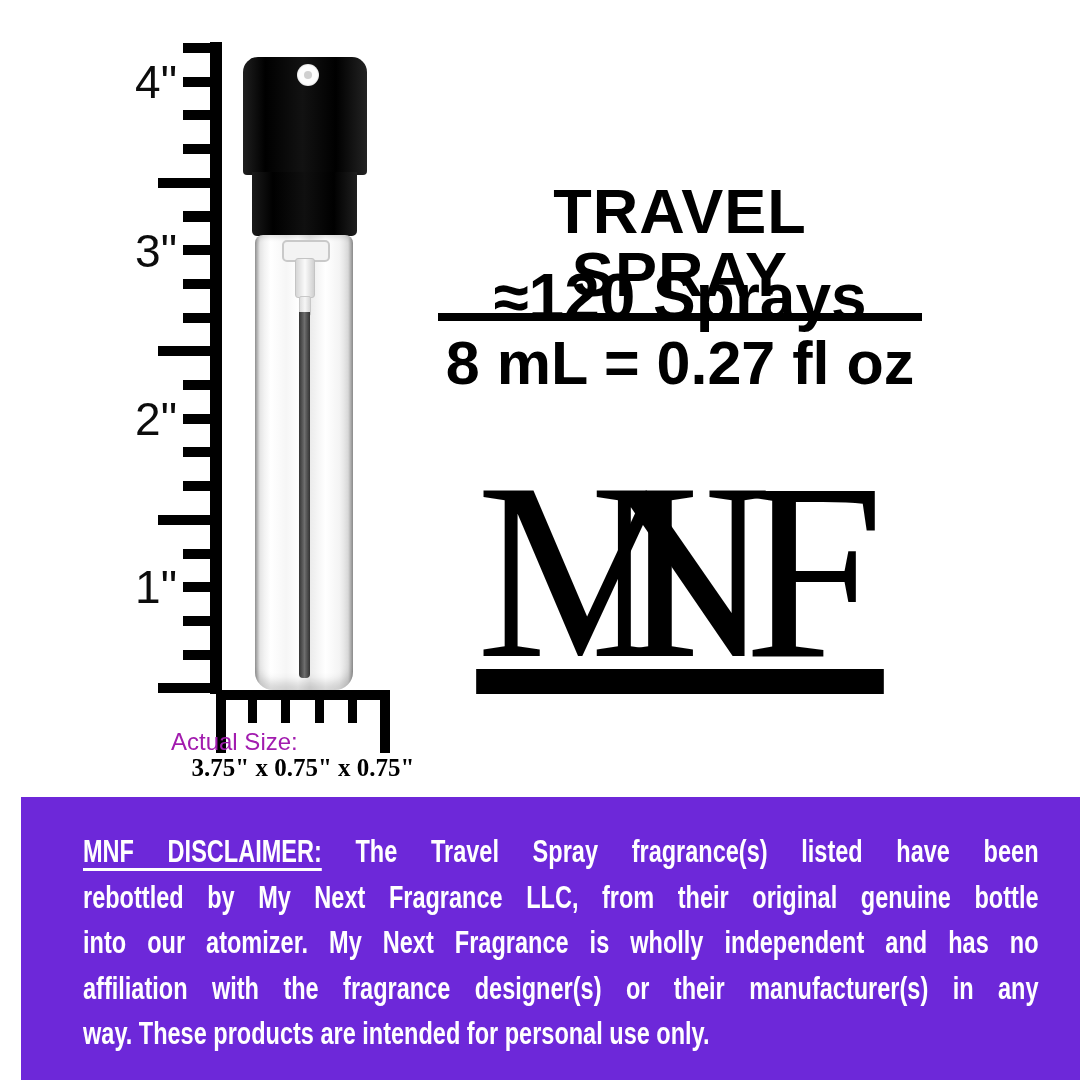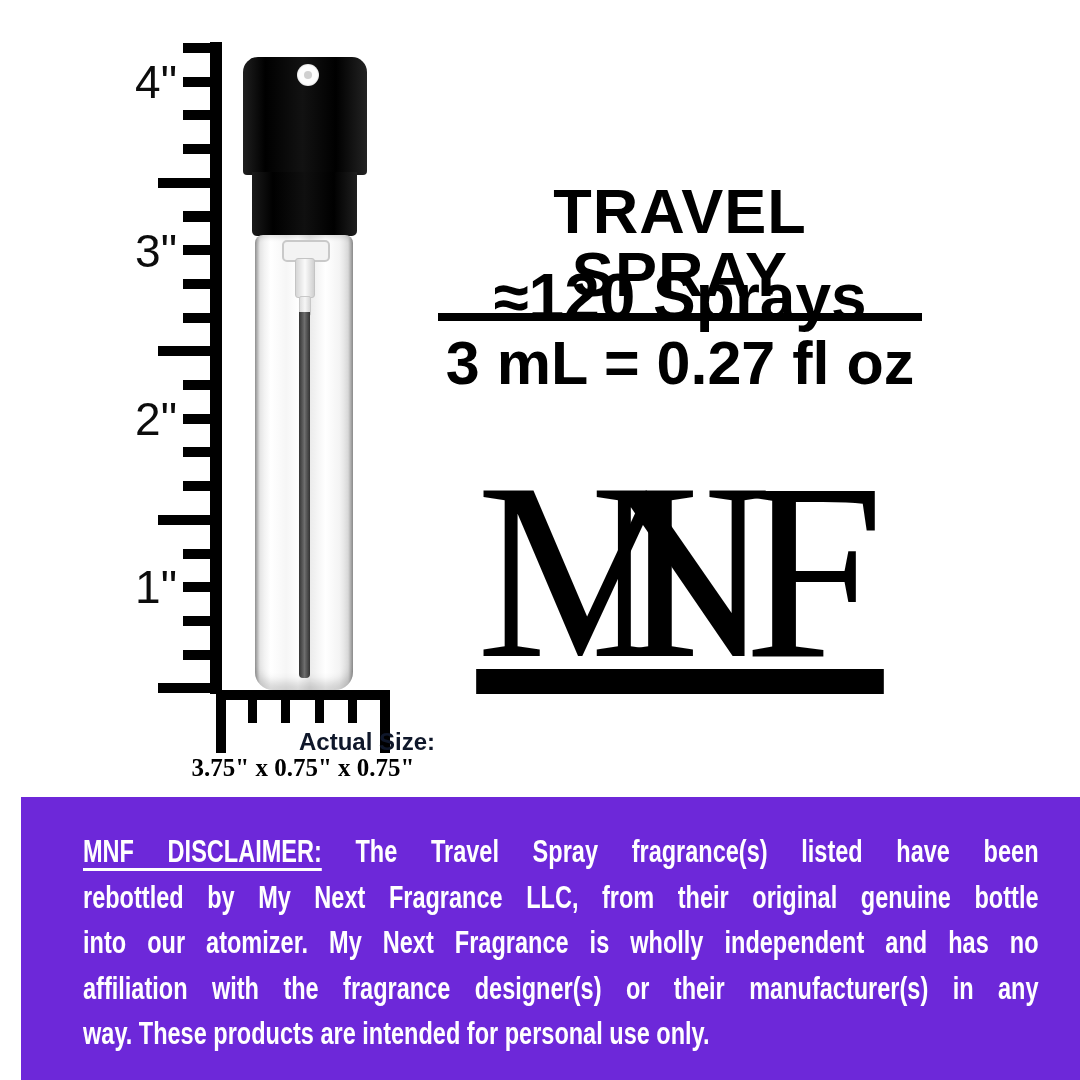--- a/index.html
+++ b/index.html
@@ -34,22 +34,22 @@
               background:linear-gradient(to right,#d6d6d6,#fafafa,#d0d0d0);border:1px solid #c4c4c4;border-radius:3px;}
   .valve-tip{position:absolute;left:299px;top:296px;width:10px;height:18px;
              background:linear-gradient(to right,#dddddd,#f6f6f6,#d6d6d6);border:1px solid #c8c8c8;border-radius:2px;}
   .diptube{position:absolute;left:299px;top:312px;width:11px;height:366px;
            background:linear-gradient(to right,#343434,#6e6e6e 50%,#323232);border-radius:0 0 4px 4px;}
 
   
   .hr-bar{position:absolute;left:216px;top:690px;width:174px;height:10px;background:#000;}
   .hr-end{position:absolute;top:690px;width:10px;height:63px;background:#000;}
   .hr-tick{position:absolute;top:690px;width:9px;height:33px;background:#000;}
-  .size-title{position:absolute;left:171px;top:728px;width:264px;text-align:right;
-              font-size:24px;font-weight:700;color:#0f172a;}
+  .size-title{position:absolute;left:171px;top:728px;width:264px;text-align:left;
+              font-size:24px;font-weight:400;color:#a21caf;}
   .size-dims{position:absolute;left:151px;top:754px;width:304px;text-align:center;white-space:nowrap;
              font-family:"Liberation Serif",serif;font-size:25px;font-weight:700;color:#000;}
 
   
   .rcol{position:absolute;left:438px;top:0;width:484px;text-align:center;color:#000;}
   .title-wrap{position:absolute;left:0;top:140px;width:100%;margin-top:40px;}
   .title-text{display:inline-block;font-size:63px;font-weight:700;letter-spacing:1px;line-height:1;
               padding-bottom:7px;border-bottom:8px solid #000;}
   .sprays{position:absolute;left:0;top:246px;width:100%;font-size:64px;font-weight:700;line-height:1.1;margin-top:16px;}
   .volume{position:absolute;left:0;top:330px;width:100%;font-size:61px;font-weight:700;line-height:1.1;}
@@ -101,21 +101,21 @@
   <div class="hr-tick" style="left:315px"></div>
   <div class="hr-tick" style="left:348px"></div>
   <div class="size-title">Actual Size:</div>
   <div class="size-dims">3.75" x 0.75" x 0.75"</div>
 
   <div class="rcol">
     <div class="title-wrap">
       <span class="title-text">TRAVEL SPRAY</span>
     </div>
     <div class="sprays">≈120 Sprays</div>
-    <div class="volume">3 mL = 0.27 fl oz</div>
+    <div class="volume">8 mL = 0.27 fl oz</div>
     <div class="logo"><span class="lm">M</span><span class="ln">N</span><span class="lf">F</span></div>
   </div>
 
   <div class="bar">
     <div class="bar-text">
       <div class="dline"><span class="dlabel">MNF DISCLAIMER:</span> <span>The Travel Spray fragrance(s) listed have been</span></div>
       <div class="dline">rebottled by My Next Fragrance LLC, from their original genuine bottle</div>
       <div class="dline">into our atomizer. My Next Fragrance is wholly independent and has no</div>
       <div class="dline">affiliation with the fragrance designer(s) or their manufacturer(s) in any</div>
       <div class="dline last">way. These products are intended for personal use only.</div>

